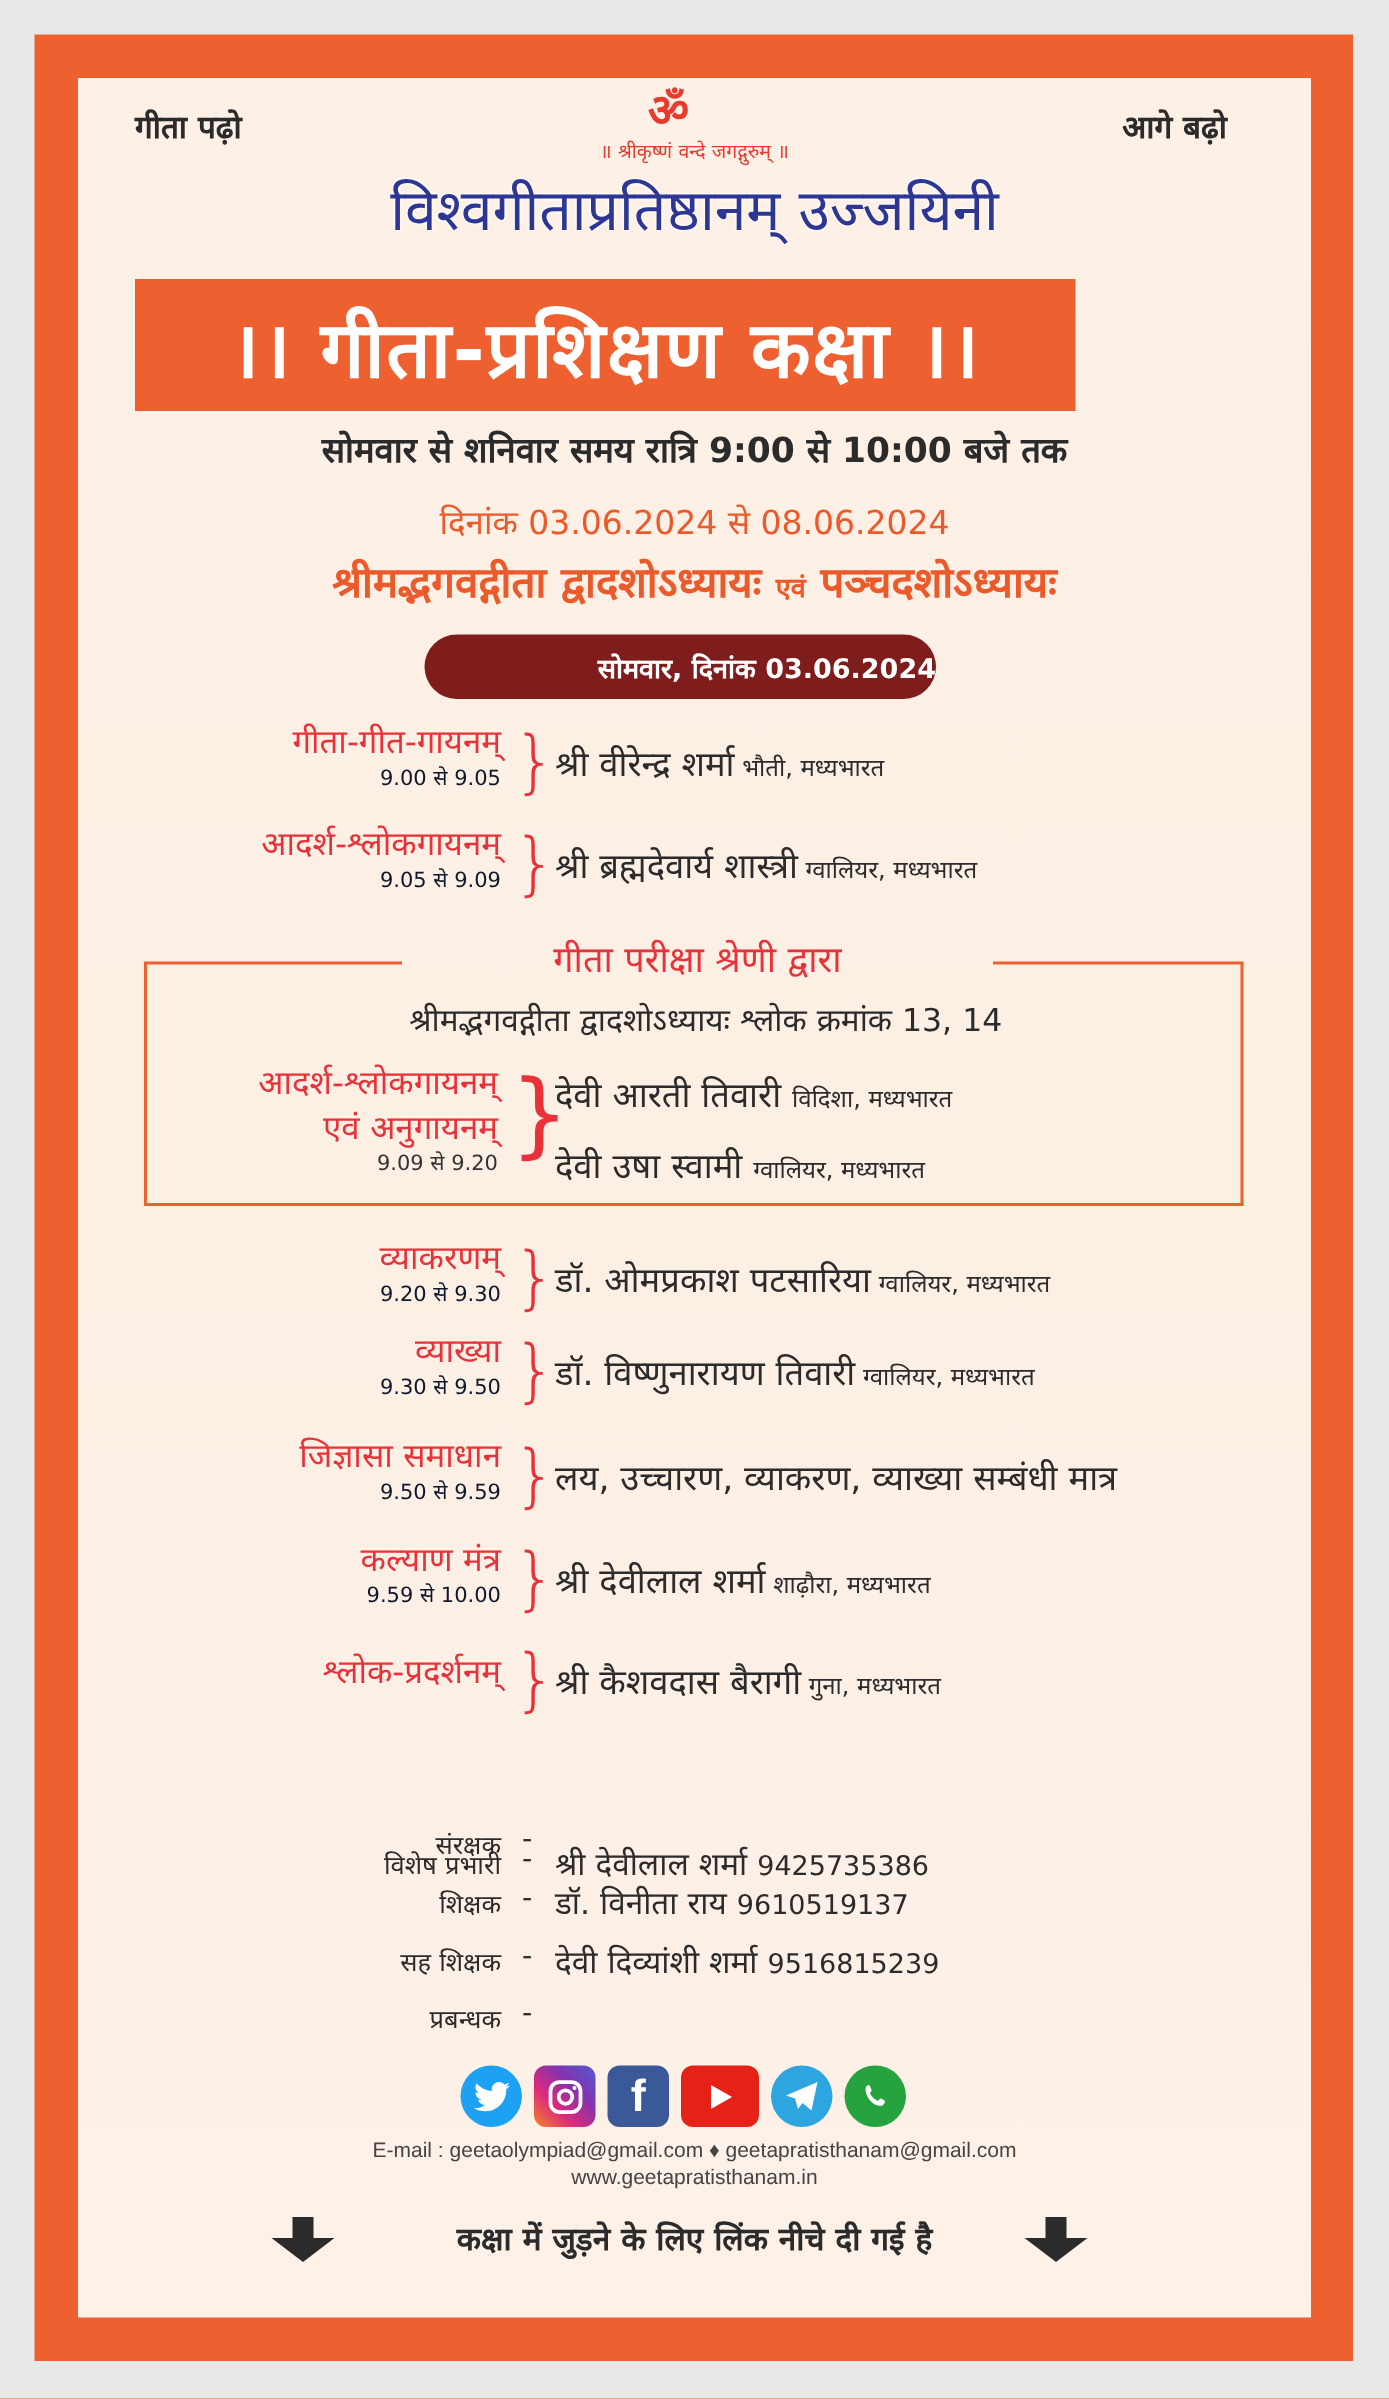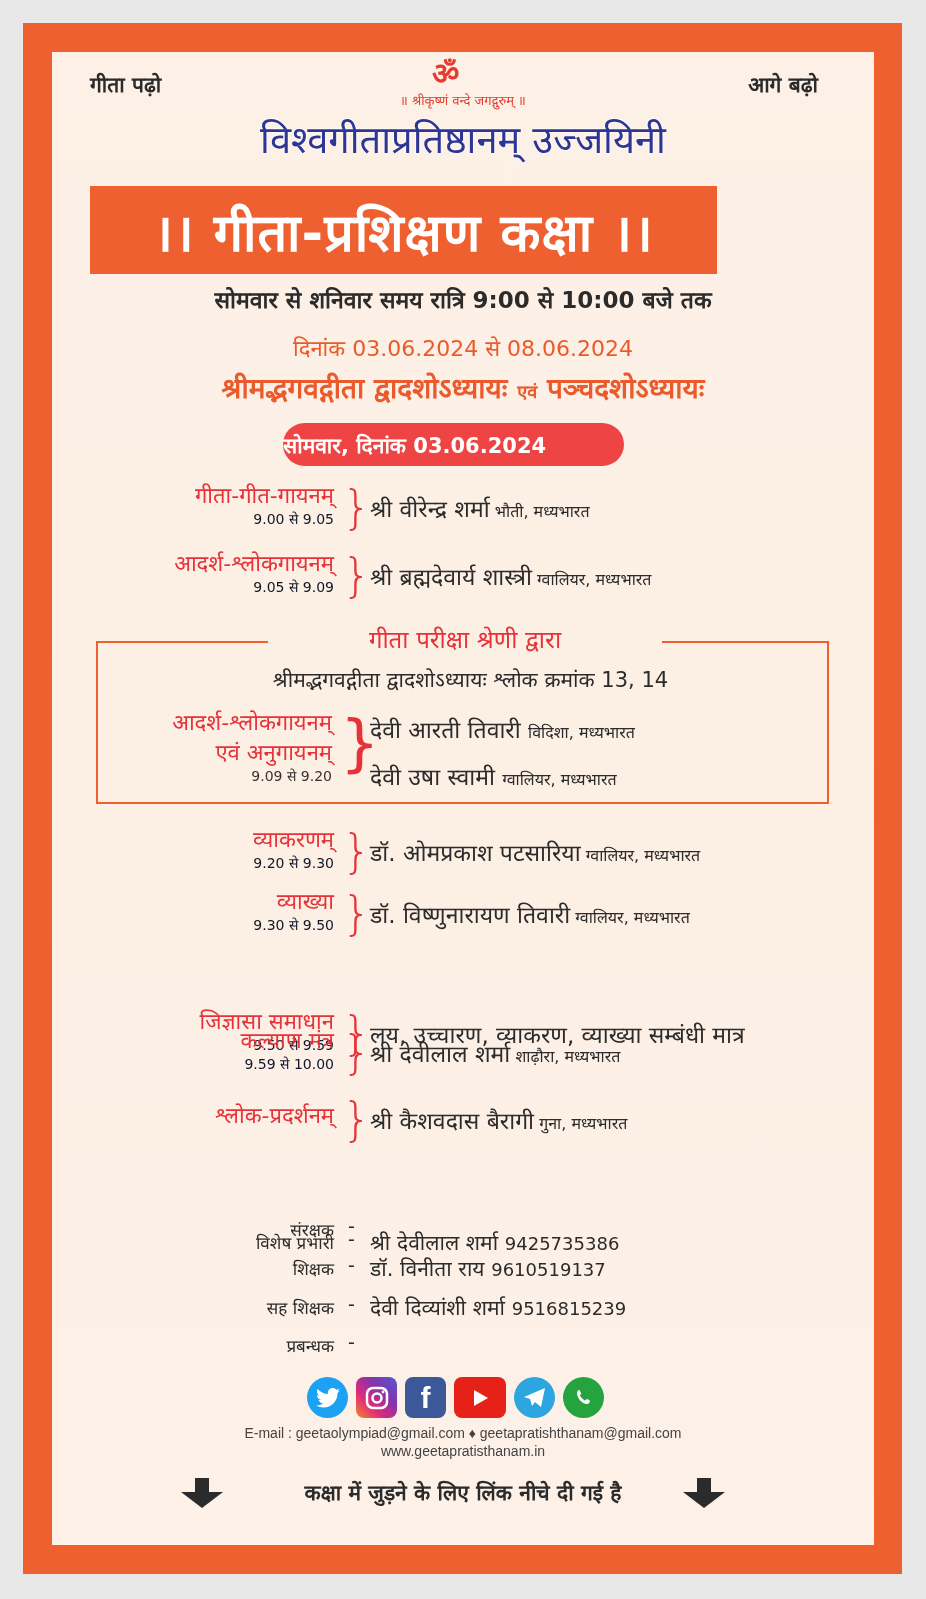--- a/index.html
+++ b/index.html
@@ -15,22 +15,22 @@
   .om { left:432px; top:52px; font-size:30px; color:#e63b2e; font-weight:bold; }
   .shloka { left:330px; top:91px; width:266px; text-align:center; font-size:13px; color:#e63b2e; }
   .org-title { left:60px; top:112px; width:806px; text-align:center; font-size:38px; font-weight:normal; color:#2e3694;
                text-shadow:0 0 2px #fff, 0 0 3px #fff; }
   .banner { left:90px; top:186px; width:627px; height:88px; background:#ef6030; color:#fff;
             display:flex; align-items:center; justify-content:center; font-size:52px; font-weight:bold; letter-spacing:1px; }
   .timing { left:60px; top:283px; width:806px; text-align:center; font-size:23px; font-weight:bold; color:#2b2b2b; }
   .daterange { left:60px; top:332px; width:806px; text-align:center; font-size:22px; color:#ea5a2b; }
   .chapters { left:60px; top:368px; width:806px; text-align:center; font-size:28px; font-weight:bold; color:#ea5a2b; }
   .chapters .small { font-size:18px; }
-  .day-pill { left:283px; top:423px; width:341px; height:43px; border-radius:22px; background:#ef4444; color:#fff;
-              display:flex; align-items:center; justify-content:flex-start; font-size:21px; font-weight:bold; }
+  .day-pill { left:283px; top:423px; width:341px; height:43px; border-radius:22px; background:#7f1d1d; color:#fff;
+              display:flex; align-items:center; justify-content:flex-end; font-size:18px; font-weight:bold; }
 
   .row { position:absolute; left:60px; width:800px; height:56px; }
   .row .label { position:absolute; right:526px; top:0; text-align:right; white-space:nowrap; }
   .row .label .t { display:block; font-size:22px; color:#e8323a; line-height:28px; }
   .row .label .time { display:block; font-size:14px; color:#0f172a; line-height:18px; }
   .row .brace { position:absolute; left:282px; top:2px; font-size:46px; line-height:46px; color:#e8323a; font-weight:200; }
   .row .person { position:absolute; left:310px; top:10px; white-space:nowrap; color:#2b2b2b; }
   .row .person .name { font-size:23px; }
   .row .person .place { font-size:16px; }
 
@@ -124,21 +124,21 @@
   <div class="person"><span class="name">डॉ. ओमप्रकाश पटसारिया</span> <span class="place">ग्वालियर, मध्यभारत</span></div>
 </div>
 <div class="row" style="top:888px;">
   <div class="label">
       <span class="t">व्याख्या</span>
       <span class="time">9.30 से 9.50</span>
     </div>
   <div class="brace">}</div>
   <div class="person"><span class="name">डॉ. विष्णुनारायण तिवारी</span> <span class="place">ग्वालियर, मध्यभारत</span></div>
 </div>
-<div class="row" style="top:1008px;">
+<div class="row" style="top:958px;">
   <div class="label">
       <span class="t">जिज्ञासा समाधान</span>
       <span class="time">9.50 से 9.59</span>
     </div>
   <div class="brace">}</div>
   <div class="person"><span class="name">लय, उच्चारण, व्याकरण, व्याख्या सम्बंधी मात्र</span></div>
 </div>
 <div class="row" style="top:1027px;">
   <div class="label">
       <span class="t">कल्याण मंत्र</span>
@@ -203,21 +203,21 @@
         <path fill="#fff" d="M22 1L1 10l6 2 2 7 3-4 6 5z"></path>
       </svg>
   </div>
   <div class="ico round" style="background:#25a33f;">
     <svg width="22" height="22" viewBox="0 0 22 22">
         <path fill="#fff" d="M6 3c1 0 1.5 2 2 3s-1 2-1 2.5 2.5 4 5 5c.5.2 1.5-1.5 2-1.5s3 1.3 3 2-1 3-3 3C9 17 4 11 4 6c0-1.5 1-3 2-3z"></path>
       </svg>
   </div>
 </div>
 
-<div class="abs email">E-mail : geetaolympiad@gmail.com ♦ geetapratishthanam@gmail.com</div>
+<div class="abs email">E-mail : geetaolympiad@gmail.com ♦ geetapratisthanam@gmail.com</div>
 <div class="abs web">www.geetapratisthanam.in</div>
 <svg class="abs arrow" style="left:181px;" viewBox="0 0 42 30">
     <path fill="#2b2b2b" d="M14 0h14v14h14L21 30 0 14h14z"></path>
   </svg>
 <div class="abs join">कक्षा में जुड़ने के लिए लिंक नीचे दी गई है</div>
 <svg class="abs arrow" style="left:683px;" viewBox="0 0 42 30">
     <path fill="#2b2b2b" d="M14 0h14v14h14L21 30 0 14h14z"></path>
   </svg>
 
 </body></html>

